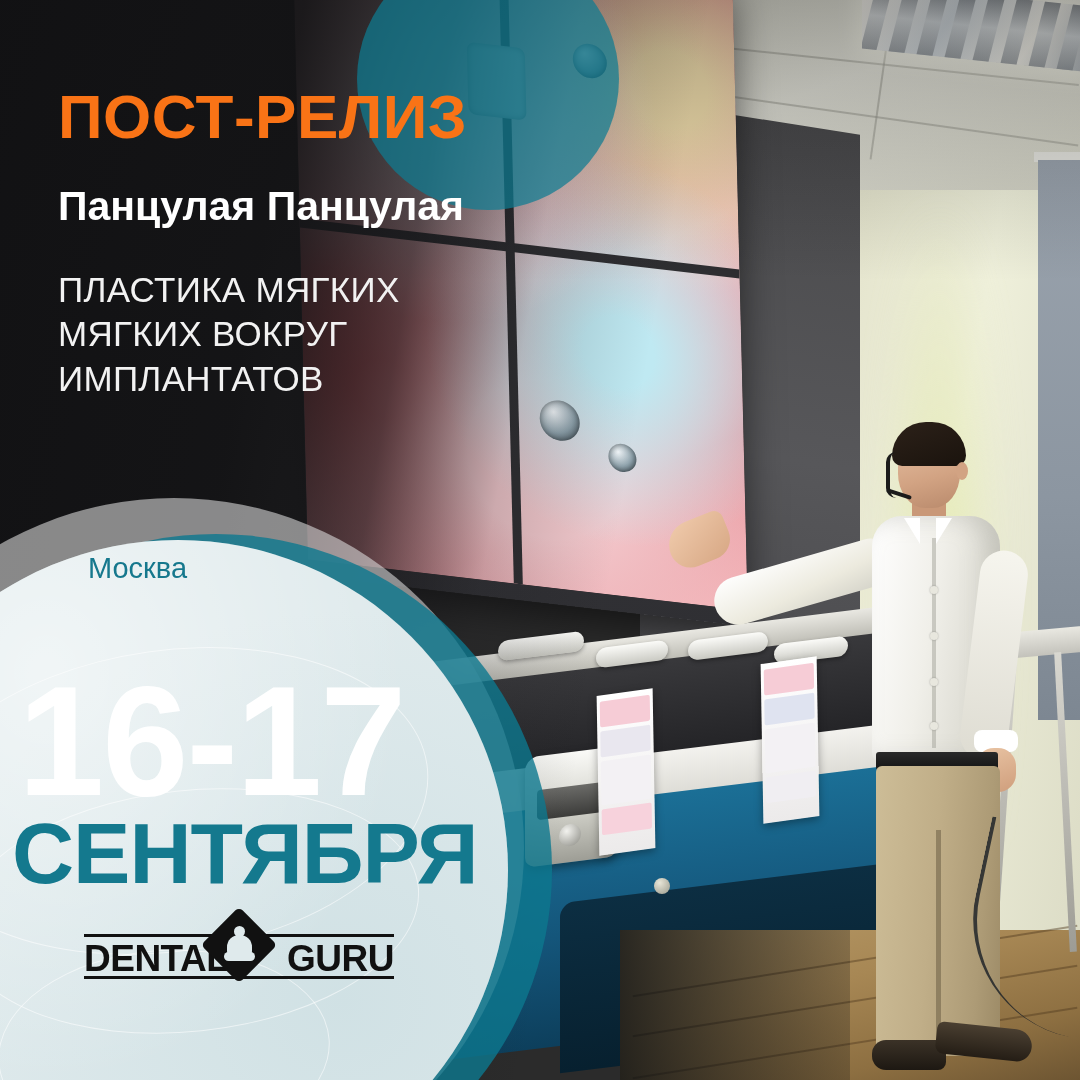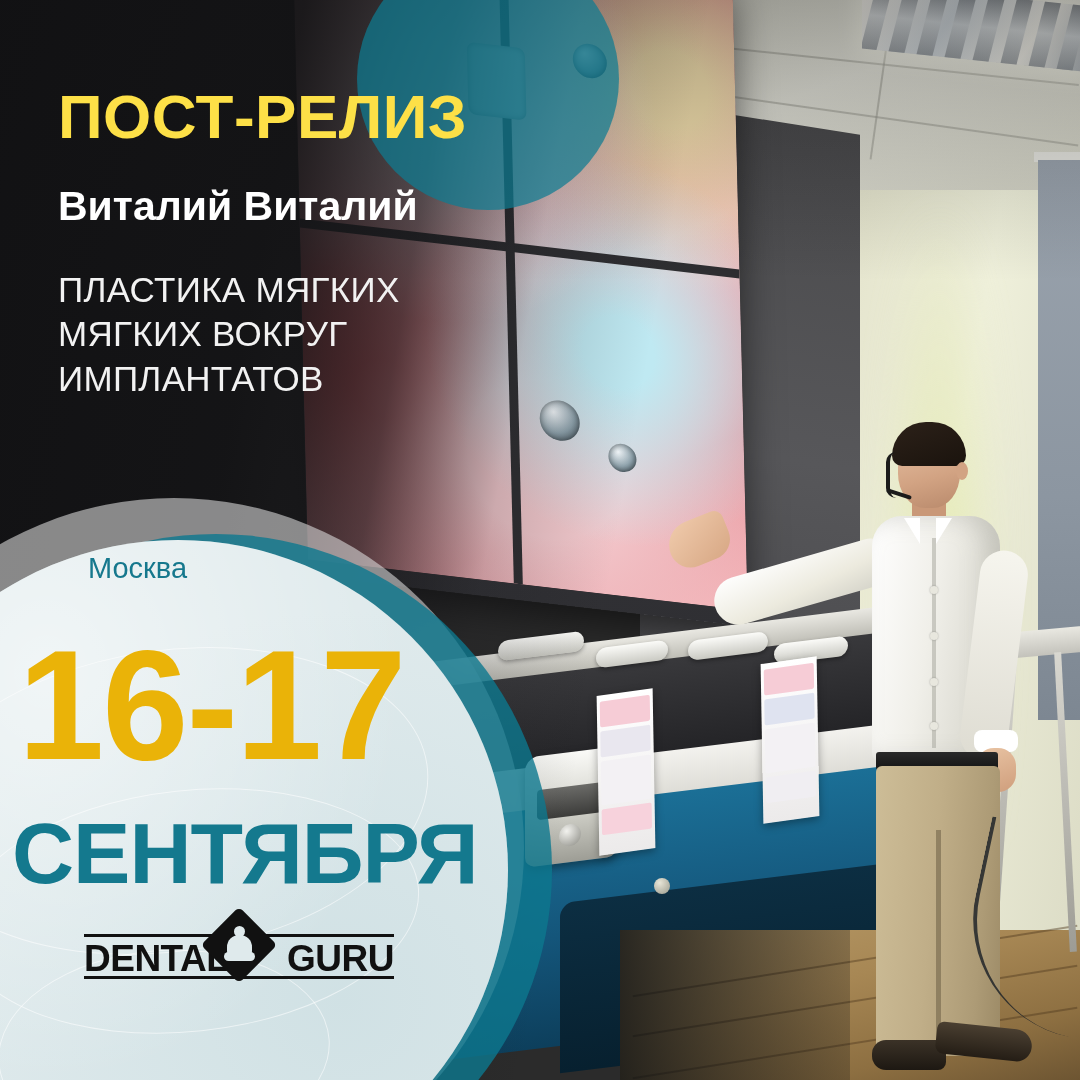--- a/index.html
+++ b/index.html
@@ -267,37 +267,37 @@
     position:absolute;inset:0;
     background:
       radial-gradient(ellipse at 30% 20%,rgba(255,255,255,.55),rgba(255,255,255,0) 55%),
       radial-gradient(ellipse at 75% 70%,rgba(190,214,219,.45),rgba(190,214,219,0) 60%);
   }
 
   
   .txt{position:absolute;z-index:40;}
   .t-kicker{
     left:58px;top:86px;
-    font-size:62px;font-weight:700;letter-spacing:.5px;color:#fde047;line-height:1;
+    font-size:62px;font-weight:700;letter-spacing:.5px;color:#f97316;line-height:1;
   }
   .t-speaker{
     left:58px;top:186px;
     font-size:41px;font-weight:700;color:#ffffff;line-height:1;
   }
   .t-topic{
     left:58px;top:268px;width:430px;
     font-size:35px;font-weight:400;color:#f2f2f2;line-height:1.27;letter-spacing:.3px;
   }
   .t-city{
     left:88px;top:552px;
     font-size:29px;font-weight:400;color:#16788d;
   }
   .t-date{
-    left:18px;top:632px;width:470px;
-    font-size:155px;font-weight:700;color:#eab308;line-height:.96;
+    left:18px;top:668px;width:470px;
+    font-size:155px;font-weight:700;color:#ffffff;line-height:.96;
     letter-spacing:-2px;
   }
   .t-month{
     left:12px;top:810px;width:480px;
     font-size:86px;font-weight:700;color:#14798e;line-height:1;letter-spacing:-1px;
   }
 
   
   .logo{position:absolute;left:84px;top:918px;width:310px;height:82px;z-index:45;}
   .logo-rule{position:absolute;left:0;top:16px;width:310px;height:3px;background:#111;}
@@ -452,21 +452,21 @@
   <div class="circle-gray-arc"></div>
   <div class="circle-teal-ring"></div>
   <div class="circle-light">
     <div class="haze"></div>
     <div class="wisp" style="left:60px;top:110px;width:520px;height:300px;transform:rotate(-8deg)"></div>
     <div class="wisp" style="left:110px;top:250px;width:460px;height:240px;transform:rotate(-6deg)"></div>
     <div class="wisp" style="left:150px;top:410px;width:330px;height:200px;transform:rotate(-4deg)"></div>
   </div>
 
   <div class="txt t-kicker">ПОСТ-РЕЛИЗ</div>
-  <div class="txt t-speaker">Виталий Виталий</div>
+  <div class="txt t-speaker">Панцулая Панцулая</div>
   <div class="txt t-topic">ПЛАСТИКА МЯГКИХ МЯГКИХ ВОКРУГ ИМПЛАНТАТОВ</div>
   <div class="txt t-city">Москва</div>
   <div class="txt t-date">16-17</div>
   <div class="txt t-month">СЕНТЯБРЯ</div>
 
   <div class="logo">
     <div class="logo-rule"></div>
     <div class="logo-rule b"></div>
     <div class="logo-word left">DENTAL</div>
     <div class="logo-word right">GURU</div>

